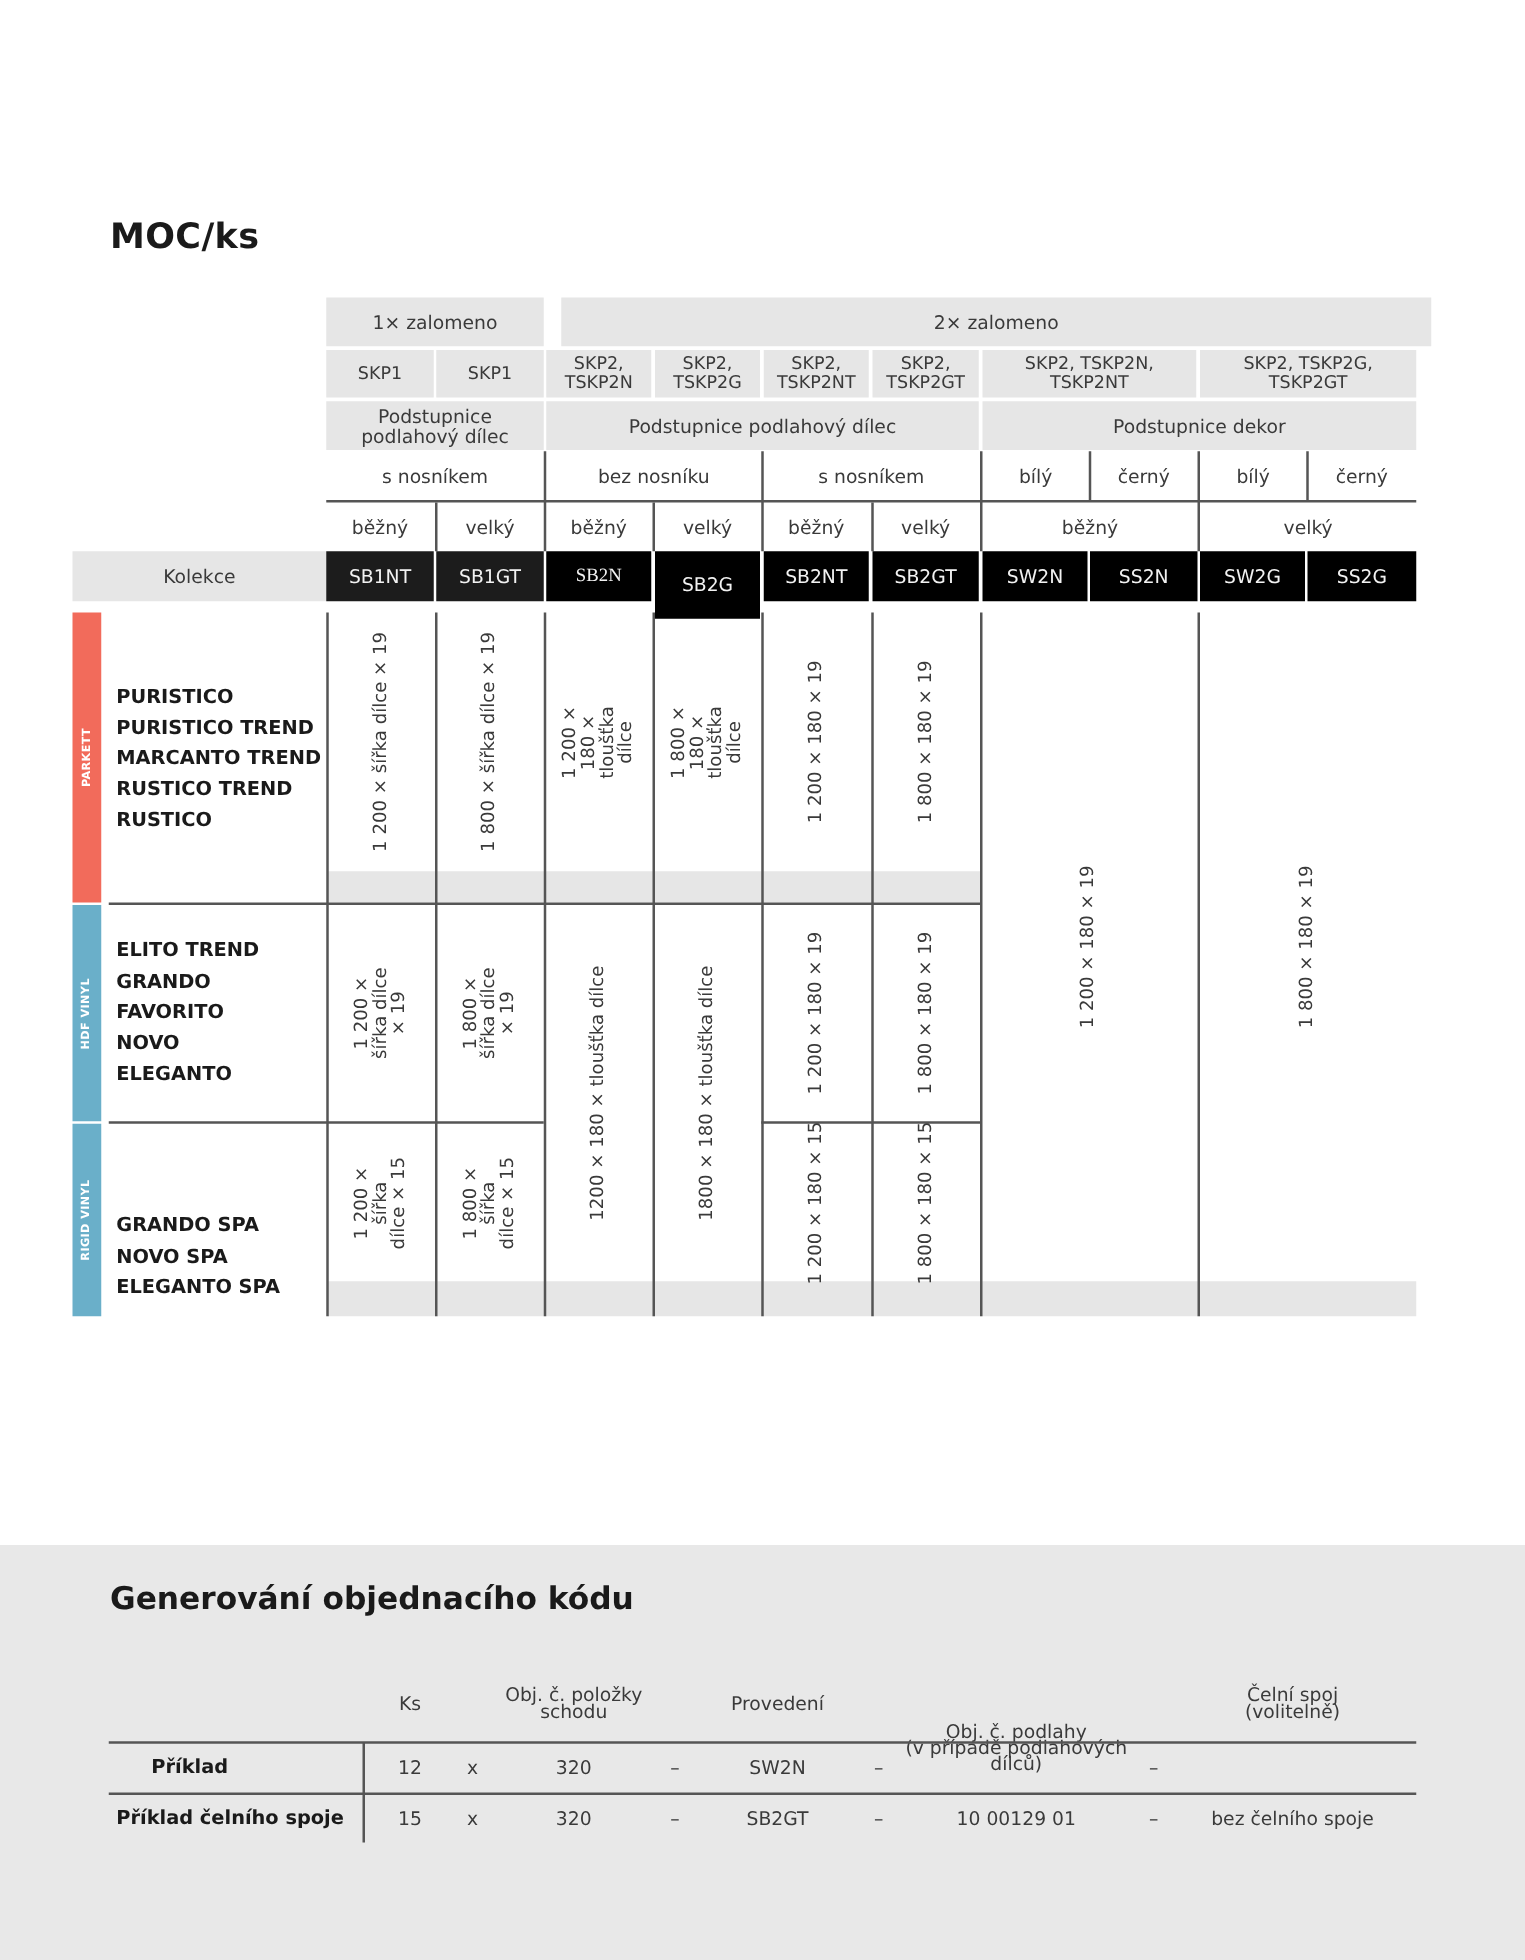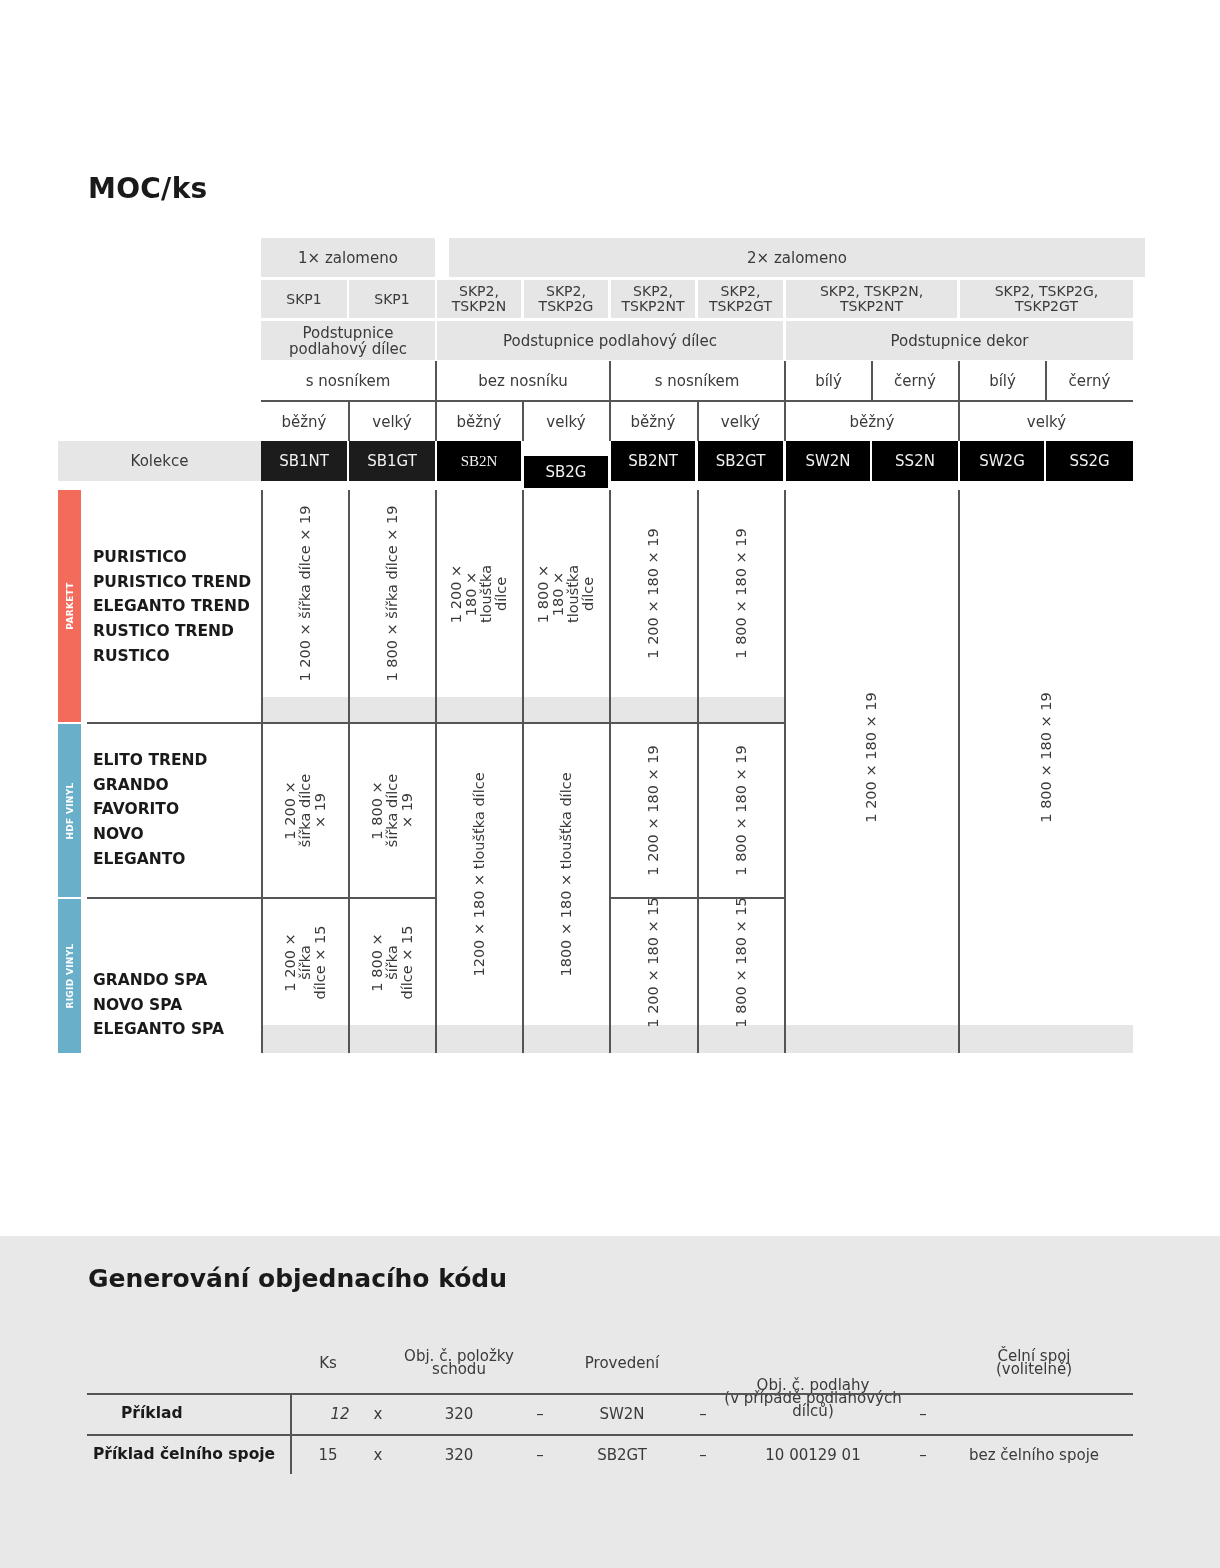--- a/index.html
+++ b/index.html
@@ -87,42 +87,42 @@
 <div class="vline" style="left:871px;top:361px;height:39px;"></div>
 <div class="vline" style="left:1045px;top:361px;height:39px;"></div>
 <div class="vline" style="left:348px;top:402px;height:39px;"></div>
 <div class="vline" style="left:522px;top:402px;height:39px;"></div>
 <div class="vline" style="left:697px;top:402px;height:39px;"></div>
 
 <div class="kolekce">Kolekce</div>
 <div class="hcell blk" style="left:261px;top:441px;width:86px;height:40px;">SB1NT</div>
 <div class="hcell blk" style="left:349px;top:441px;width:86px;height:40px;">SB1GT</div>
 <div class="hcell blk pure" style="left:437px;top:441px;width:84px;height:40px;font-family:Liberation Serif, serif;">SB2N</div>
-<div class="hcell blk pure" style="left:524px;top:441px;width:84px;height:32px;margin-top:15px;">SB2G</div>
+<div class="hcell blk pure" style="left:524px;top:441px;width:84px;height:54px;">SB2G</div>
 <div class="hcell blk pure" style="left:611px;top:441px;width:84px;height:40px;">SB2NT</div>
 <div class="hcell blk pure" style="left:698px;top:441px;width:85px;height:40px;">SB2GT</div>
 <div class="hcell blk pure" style="left:786px;top:441px;width:84px;height:40px;">SW2N</div>
 <div class="hcell blk pure" style="left:872px;top:441px;width:86px;height:40px;">SS2N</div>
 <div class="hcell blk pure" style="left:960px;top:441px;width:84px;height:40px;">SW2G</div>
 <div class="hcell blk pure" style="left:1046px;top:441px;width:87px;height:40px;">SS2G</div>
 
 <div class="cat-bar" style="top:490px;height:232px;background:#f26b5b;">
     <span>PARKETT</span>
   </div>
 <div class="cat-bar" style="top:724px;height:173px;background:#6aafc9;">
     <span>HDF VINYL</span>
   </div>
 <div class="cat-bar" style="top:899px;height:154px;background:#6aafc9;">
     <span>RIGID VINYL</span>
   </div>
 
 <div class="coll-list" style="top:545px;">
   <div>PURISTICO</div>
   <div>PURISTICO TREND</div>
-  <div>ELEGANTO TREND</div>
+  <div>MARCANTO TREND</div>
   <div>RUSTICO TREND</div>
   <div>RUSTICO</div>
 </div>
 <div class="coll-list" style="top:748px;">
   <div>ELITO TREND</div>
   <div>GRANDO</div>
   <div>FAVORITO</div>
   <div>NOVO</div>
   <div>ELEGANTO</div>
 </div>
@@ -223,21 +223,21 @@
 (v případě podlahových
 dílců)</div>
 <div class="bh" style="left:955px;top:1350px;width:158px;white-space:pre-line;">Čelní spoj
 (volitelně)</div>
 
 <div class="hline" style="left:87px;top:1393px;width:1046px;"></div>
 <div class="hline" style="left:87px;top:1434px;width:1046px;"></div>
 <div class="vline" style="left:290px;top:1394px;height:80px;"></div>
 
 <div class="brow-label" style="top:1404px;margin-left:28px;">Příklad</div>
-<div class="bc" style="left:312px;top:1405px;width:56px;font-style:italic;">12</div>
+<div class="bc" style="left:300px;top:1405px;width:56px;">12</div>
 <div class="bc" style="left:366px;top:1405px;width:24px;">x</div>
 <div class="bc" style="left:420px;top:1405px;width:78px;">320</div>
 <div class="bc" style="left:528px;top:1405px;width:24px;">–</div>
 <div class="bc" style="left:570px;top:1405px;width:104px;">SW2N</div>
 <div class="bc" style="left:691px;top:1405px;width:24px;">–</div>
 <div class="bc" style="left:733px;top:1405px;width:160px;"></div>
 <div class="bc" style="left:911px;top:1405px;width:24px;">–</div>
 <div class="bc" style="left:955px;top:1405px;width:158px;"></div>
 
 <div class="brow-label" style="top:1445px;">Příklad čelního spoje</div>

